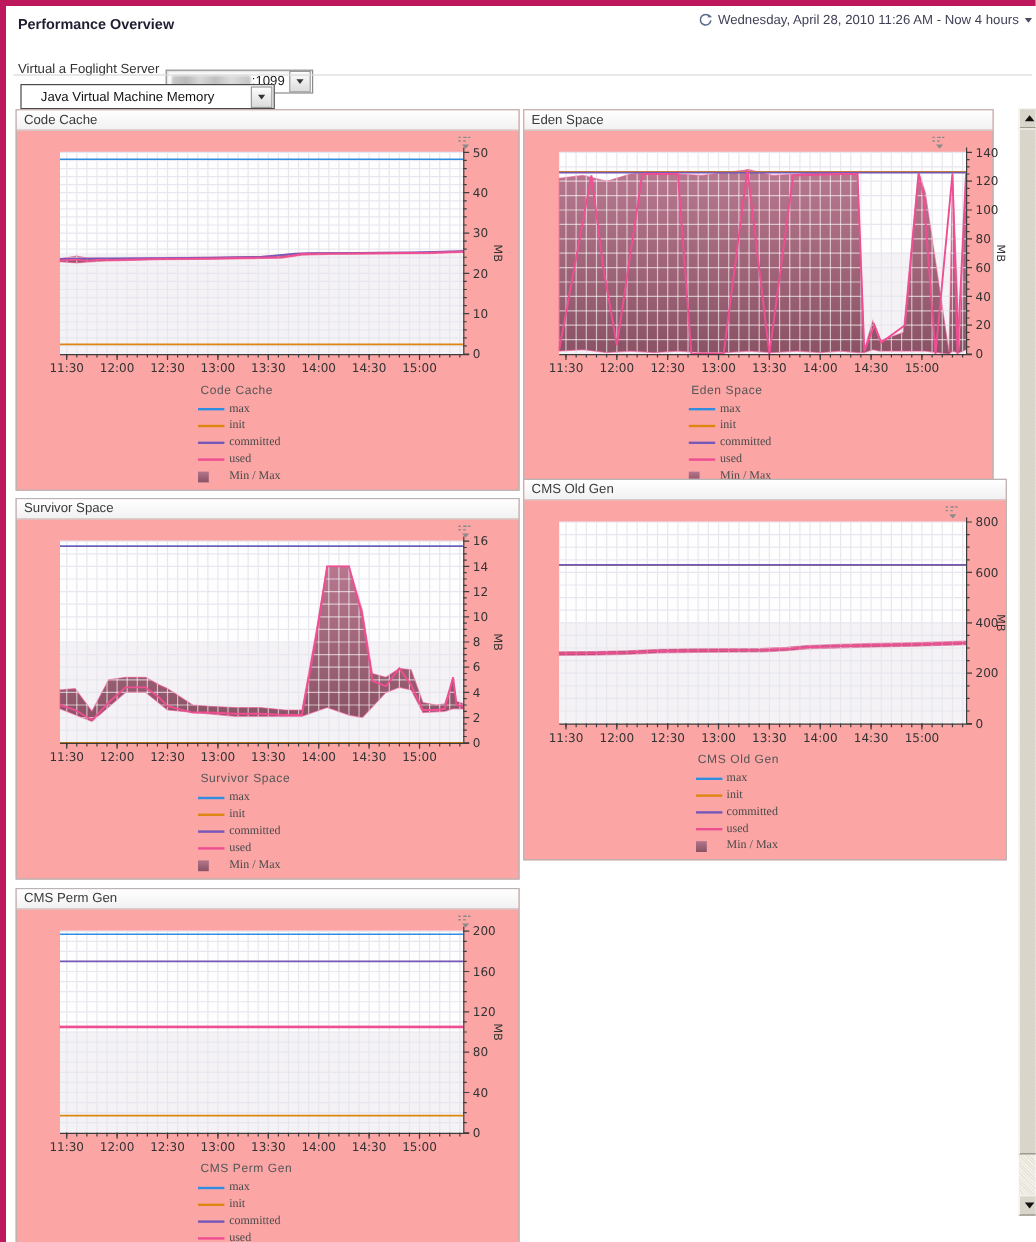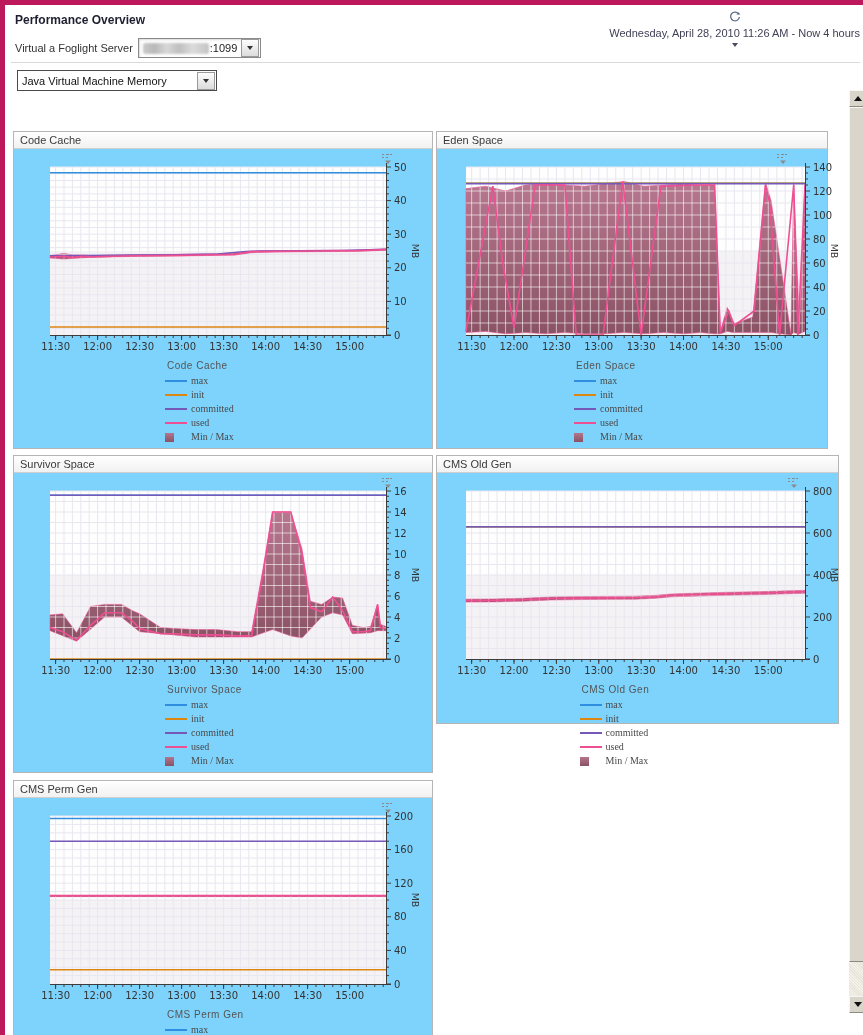--- a/index.html
+++ b/index.html
@@ -1,37 +1,37 @@
 <!DOCTYPE html>
 <html><head>
 <meta charset="utf-8">
 <style>
   html,body{margin:0;padding:0;background:#fff;font-family:"Liberation Sans",sans-serif;}
   .page{position:relative;width:861px;height:1033px;border:5px solid #be185d;background:#fff;overflow:hidden;}
 
   
   .pv-title{position:absolute;left:10px;top:8px;font-size:12px;font-weight:bold;color:#1e1e30;}
-  .tf{position:absolute;right:6px;top:6px;font-size:11px;color:#3f3f55;display:flex;align-items:center;gap:4px;cursor:pointer;flex-direction:column;}
+  .tf{position:absolute;right:6px;top:6px;font-size:11px;color:#3f3f55;display:flex;align-items:center;gap:4px;cursor:pointer;}
   .tf-caret{width:0;height:0;border-left:3px solid transparent;border-right:3px solid transparent;border-top:4px solid #4a4a60;margin-left:1px;}
 
   .server-row{position:absolute;left:10px;top:33px;display:flex;align-items:center;font-size:11px;color:#333;}
-  .combo{display:inline-flex;align-items:center;height:18px;background:#fff;border:1px solid #8a8a8a;box-shadow:inset 1px 1px 2px rgba(0,0,0,0.15);margin-left:5px;}
+  .combo{display:inline-flex;align-items:center;height:18px;background:#fff;border:1px solid #8a8a8a;box-shadow:inset 1px 1px 2px rgba(0,0,0,0.15);margin-left:5px;margin-top:20px;}
   .combo .val{padding:0 2px 0 4px;font-size:11px;color:#222;display:flex;align-items:center;}
   .redacted{display:inline-block;width:66px;height:11px;margin-right:1px;border-radius:2px;
     background:linear-gradient(90deg,#c9c9c9,#b9b9b9 18%,#d8d8d8 36%,#bfbfbf 55%,#dcdcdc 75%,#c4c4c4);filter:blur(1px);}
   .combo-btn{width:16px;height:16px;margin:0 1px 0 2px;background:linear-gradient(#fdfdfd,#dcdcdc);border:1px solid #9a9a9a;display:flex;align-items:center;justify-content:center;cursor:pointer;}
   .combo-btn .arr{width:0;height:0;border-left:3px solid transparent;border-right:3px solid transparent;border-top:4px solid #333;}
 
   .sep{position:absolute;left:6px;right:6px;top:57px;border-top:1px solid #d9d9d9;}
 
-  .metric-combo{position:absolute;left:12px;top:65px;width:198px;height:19px;border:1px solid #4a4a4a;background:#fff;display:flex;align-items:center;justify-content:space-between;}
+  .metric-combo{position:absolute;left:12px;top:65px;width:198px;height:19px;border:1px solid #4a4a4a;background:#fff;display:flex;align-items:center;justify-content:space-between;padding-left:12px;}
   .metric-combo .val{font-size:11px;color:#111;padding-left:4px;white-space:nowrap;}
 
   
-  .panel{position:absolute;background:#7dd3fc;border:1px solid #b5b5b5;box-sizing:border-box;margin-top:40px;}
+  .panel{position:absolute;background:#fca5a5;border:1px solid #b5b5b5;box-sizing:border-box;}
   .panel-title{height:17px;background:linear-gradient(#ffffff,#f1f1f1);border-bottom:1px solid #cfcfcf;font-size:11px;color:#3a3a3a;padding:2px 0 0 6px;box-sizing:border-box;}
   .panel-body{position:relative;}
   .chart-svg{display:block;}
   svg text{font-family:"DejaVu Sans",sans-serif;}
 
   .chart-menu{position:absolute;top:3px;right:38px;width:13px;height:13px;cursor:pointer;}
 
   .legend{width:116px;margin:2px auto 0;font-size:10px;color:#4a4a4a;line-height:14px;}
   .lg-title{padding-left:2px;letter-spacing:0.5px;color:#555;margin-bottom:1px;}
   .lg-row{display:flex;align-items:center;font-family:Liberation Serif, serif;}
@@ -889,21 +889,21 @@
             <span>used</span>
           </div>
           <div class="lg-row">
             <span class="lg-swatch"></span>
             <span>Min / Max</span>
           </div>
         </div>
     </div>
   </div>
 
-  <div class="panel" style="left:431px;top:410px;width:403px;height:269px">
+  <div class="panel" style="left:431px;top:394px;width:403px;height:318px">
     <div class="panel-title"><span>CMS Old Gen</span></div>
     <div class="panel-body">
       <svg class="chart-menu" viewBox="0 0 13 13">
         <path d="M1 2.5h2M5 2.5h3M9 2.5h2 M1 5.5h2M5 5.5h2" stroke="#8a8a8a" stroke-width="1.2" fill="none"></path>
         <path d="M4 8.5h6l-3 3.5z" fill="#8a8a8a"></path>
       </svg>
       <svg class="chart-svg" width="401" height="208" viewBox="0 0 401 208">
           <rect x="29" y="18" width="339" height="168" fill="#fefefe"></rect>
           <rect x="29" y="102" width="339" height="84" fill="#f4f2f5"></rect>
           <g stroke="#e7e7f0" stroke-width="1">

